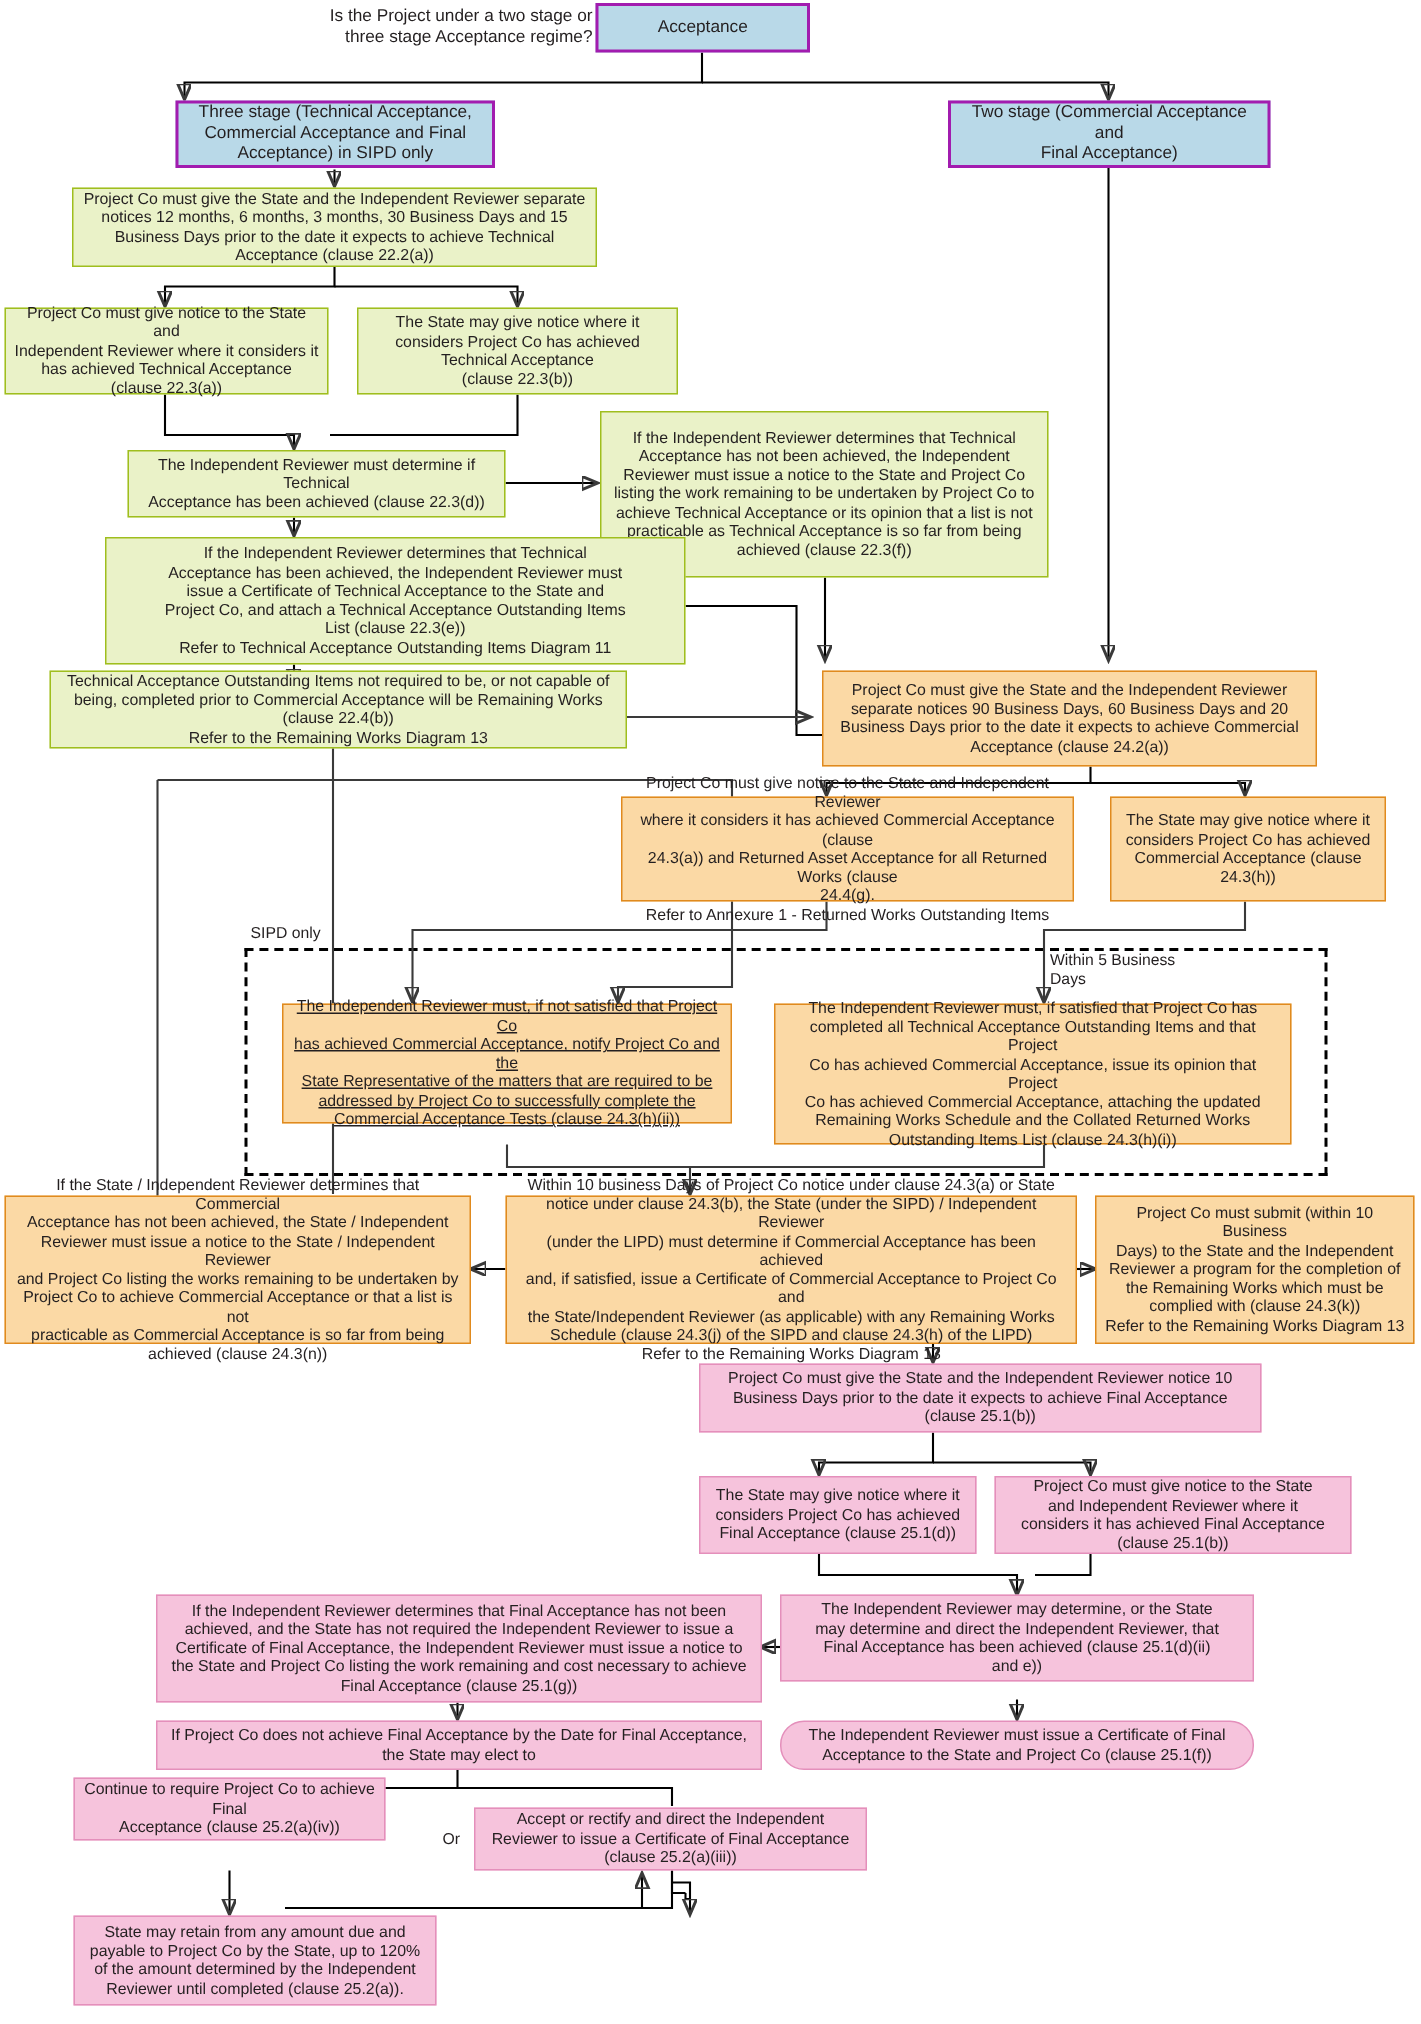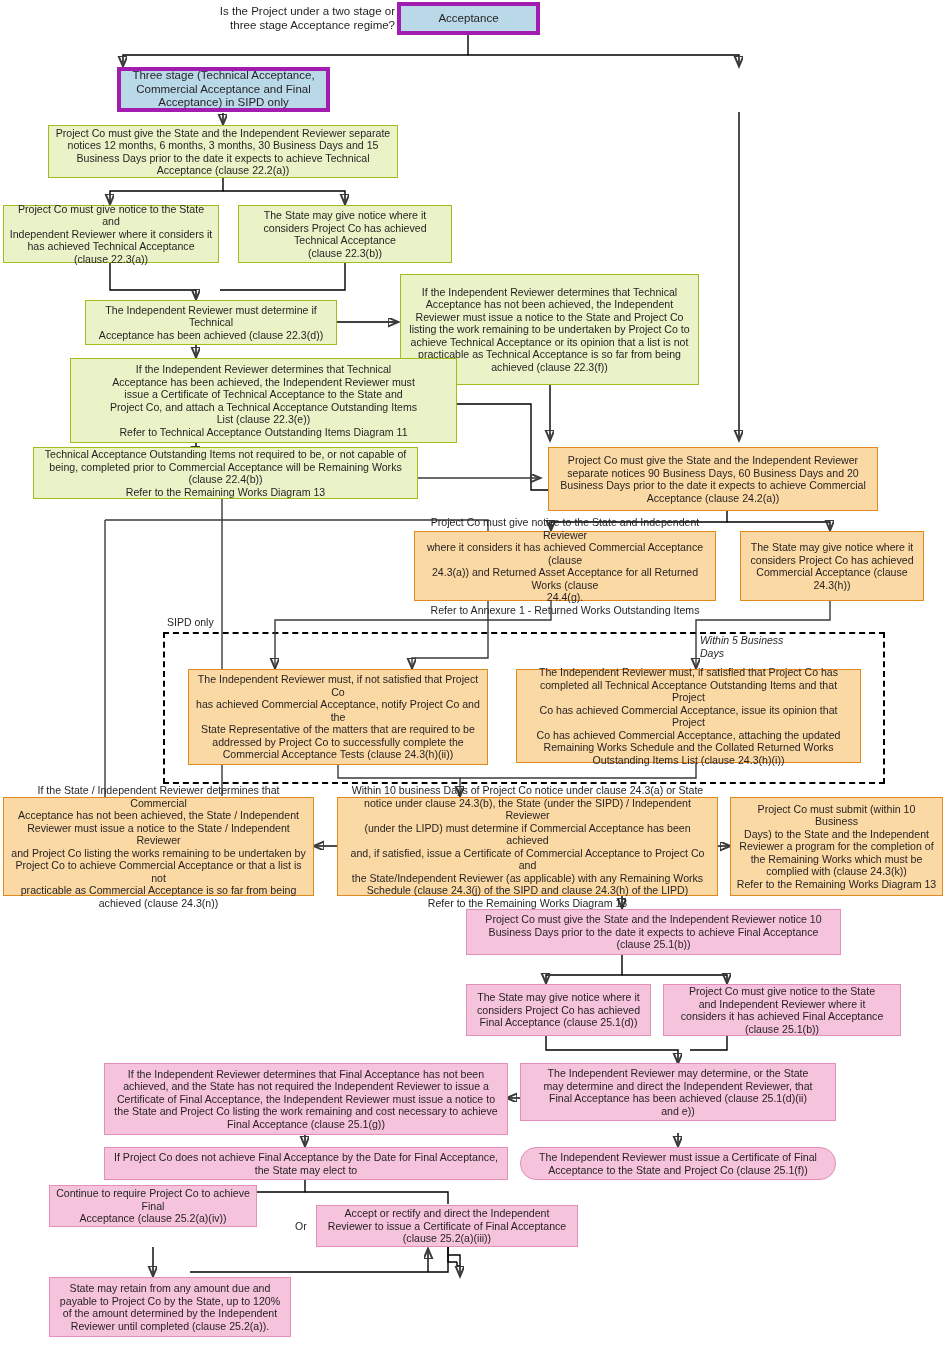--- a/index.html
+++ b/index.html
@@ -1,38 +1,38 @@
 <!DOCTYPE html>
 <html><head>
 <meta charset="utf-8">
 <style>
   html,body{margin:0;padding:0;background:#ffffff;}
   body{font-family:"Liberation Sans",sans-serif;}
   #canvas{position:relative;width:947px;height:1349px;background:#ffffff;overflow:hidden;}
   .node{position:absolute;box-sizing:border-box;display:flex;align-items:center;justify-content:center;text-align:center;line-height:1.18;color:#231f20;padding:3px 5px;z-index:3;}
   .node span{display:block;width:100%;white-space:pre-line;}
-  .blue{background:#b9d9e8;border:4px solid #a21caf;font-size:11.5px;}
+  .blue{background:#b9d9e8;border:2px solid #a21caf;font-size:11.5px;}
   .green{background:#eaf2c8;border:1.6px solid #9fbe1e;font-size:10.6px;}
   .orange{background:#fbd9a5;border:1.6px solid #e08a1e;font-size:10.6px;}
   .pink{background:#f6c3dc;border:1.6px solid #e48fbb;font-size:10.6px;}
   .plain{font-size:11.5px;color:#231f20;background:transparent;border:none;text-align:right;}
   .lbl{position:absolute;font-size:10.5px;color:#231f20;z-index:4;white-space:pre-line;line-height:1.2;}
   .sipd-box{position:absolute;border:2.2px dashed #000;box-sizing:border-box;z-index:1;background:transparent;}
   svg.wires{position:absolute;left:0;top:0;width:947px;height:1349px;z-index:2;pointer-events:none;}
   svg.wires path,svg.wires line{fill:none;stroke:#3a3a3a;stroke-width:1.4;}
   svg.wires .blk{stroke:#000;}
 </style>
 </head>
 <body>
 
 <div id="canvas">
 
   <div class="sipd-box" style="left:163px;top:632px;width:722px;height:152px;"></div>
   <div class="lbl" style="left:167px;top:616px;">SIPD only</div>
-  <div class="lbl" style="left:700px;top:634px;font-style:italic;">Within 5 Business
+  <div class="lbl" style="left:700px;top:634px;">Within 5 Business
 Days</div>
   <div class="lbl" style="left:295px;top:1220px;">Or</div>
 
   <svg class="wires" viewBox="0 0 947 1349">
     <defs>
       <marker id="ah" markerWidth="9" markerHeight="9" refX="7.2" refY="3.2" orient="auto">
         <path d="M0,0 L7.5,3.2 L0,6.4 z" fill="#000" stroke="none"></path>
       </marker>
       <marker id="ahg" markerWidth="9" markerHeight="9" refX="7.2" refY="3.2" orient="auto">
         <path d="M0,0 L7.5,3.2 L0,6.4 z" fill="#3a3a3a" stroke="none"></path>
@@ -114,20 +114,24 @@
   </div>
 
   <div class="node blue" style="left:397px;top:2px;width:143px;height:33px;">
     <span>Acceptance</span>
   </div>
   <div class="node blue" style="left:117px;top:67px;width:213px;height:45px;">
     <span>Three stage (Technical Acceptance,
 Commercial Acceptance and Final
 Acceptance) in SIPD only</span>
   </div>
+  <div class="node blue" style="left:632px;top:67px;width:215px;height:45px;">
+    <span>Two stage (Commercial Acceptance and
+Final Acceptance)</span>
+  </div>
 
   <div class="node green" style="left:48px;top:125px;width:350px;height:53px;">
     <span>Project Co must give the State and the Independent Reviewer separate
 notices 12 months, 6 months, 3 months, 30 Business Days and 15
 Business Days prior to the date it expects to achieve Technical
 Acceptance (clause 22.2(a))</span>
   </div>
   <div class="node green" style="left:3px;top:205px;width:216px;height:58px;">
     <span>Project Co must give notice to the State and
 Independent Reviewer where it considers it
@@ -180,21 +184,21 @@
 24.3(a)) and Returned Asset Acceptance for all Returned Works (clause
 24.4(g).
 Refer to Annexure 1 - Returned Works Outstanding Items</span>
   </div>
   <div class="node orange" style="left:740px;top:531px;width:184px;height:70px;">
     <span>The State may give notice where it
 considers Project Co has achieved
 Commercial Acceptance (clause
 24.3(h))</span>
   </div>
-  <div class="node orange" style="left:188px;top:669px;width:300px;height:96px;">
+  <div class="node orange" style="left:188px;top:669px;width:300px;height:80px;text-decoration:underline;">
     <span>The Independent Reviewer must, if not satisfied that Project Co
 has achieved Commercial Acceptance, notify Project Co and the
 State Representative of the matters that are required to be
 addressed by Project Co to successfully complete the
 Commercial Acceptance Tests (clause 24.3(h)(ii))</span>
   </div>
   <div class="node orange" style="left:516px;top:669px;width:345px;height:94px;">
     <span>The Independent Reviewer must, if satisfied that Project Co has
 completed all Technical Acceptance Outstanding Items and that Project
 Co has achieved Commercial Acceptance, issue its opinion that Project

